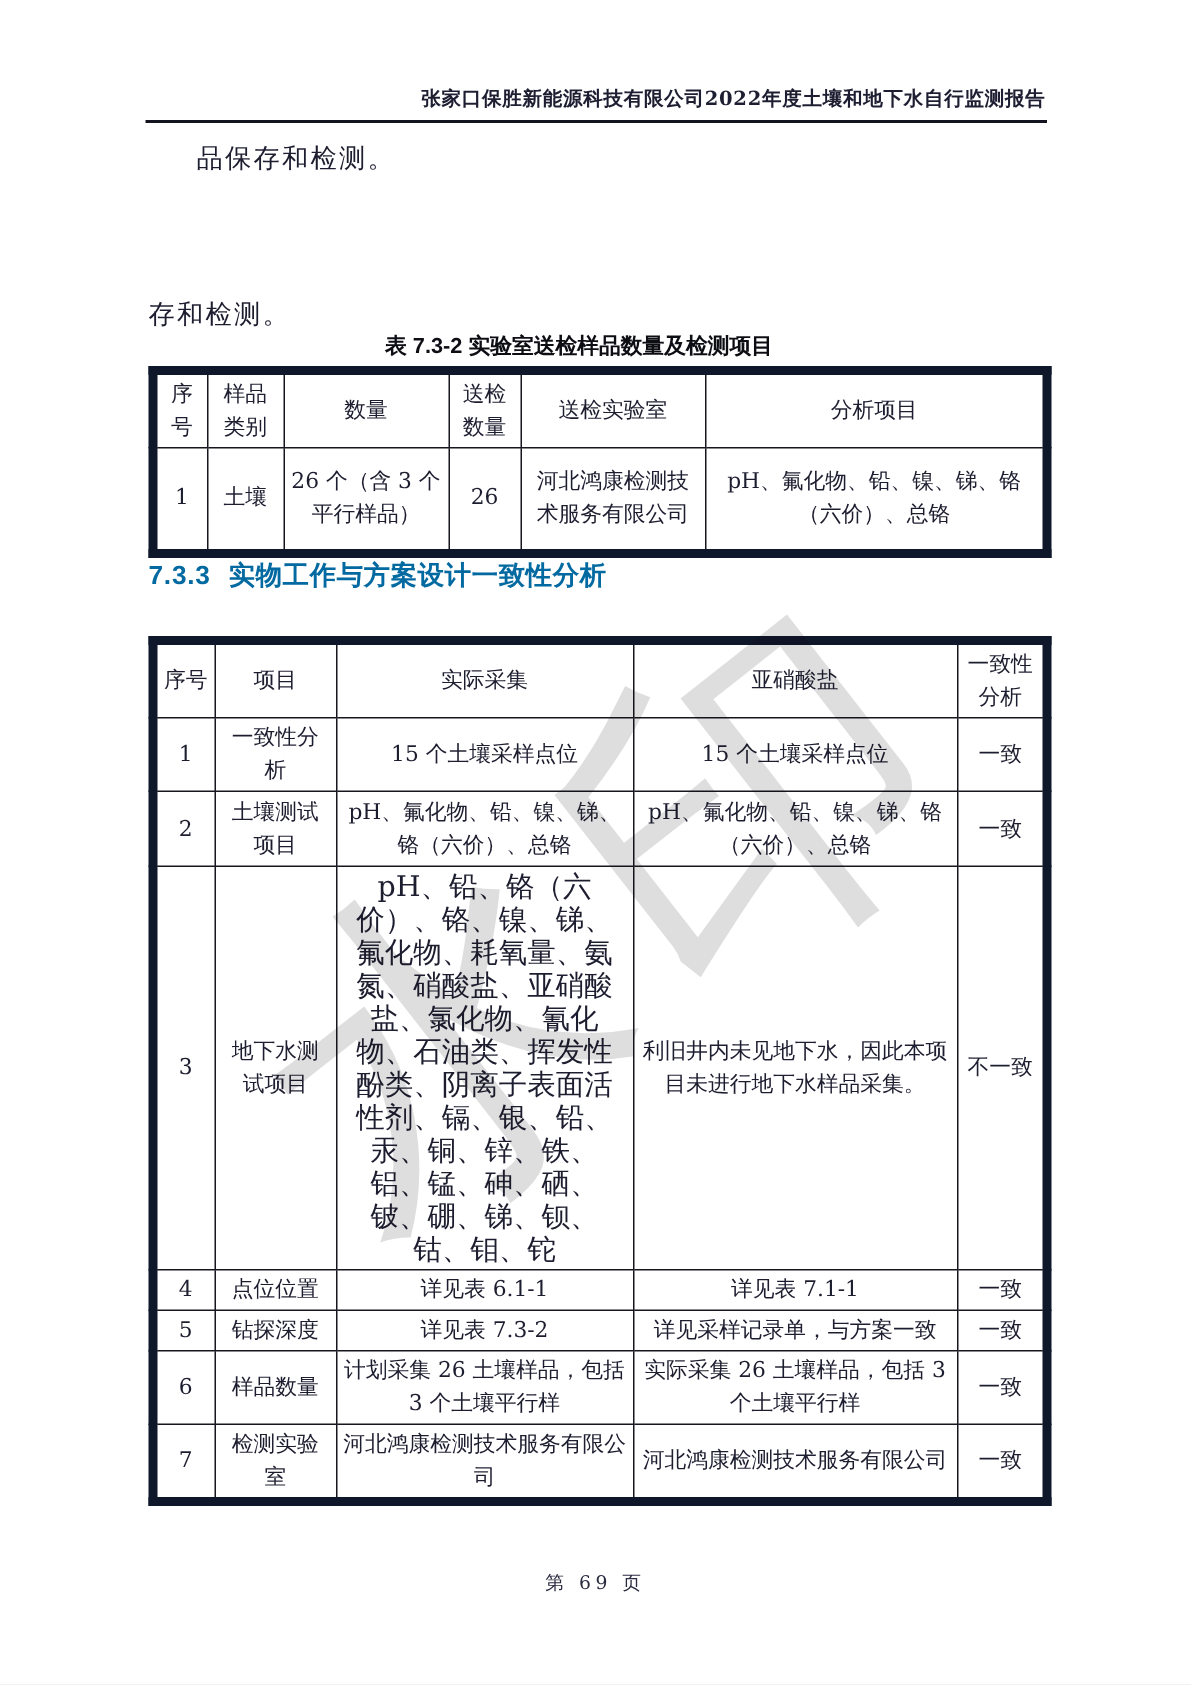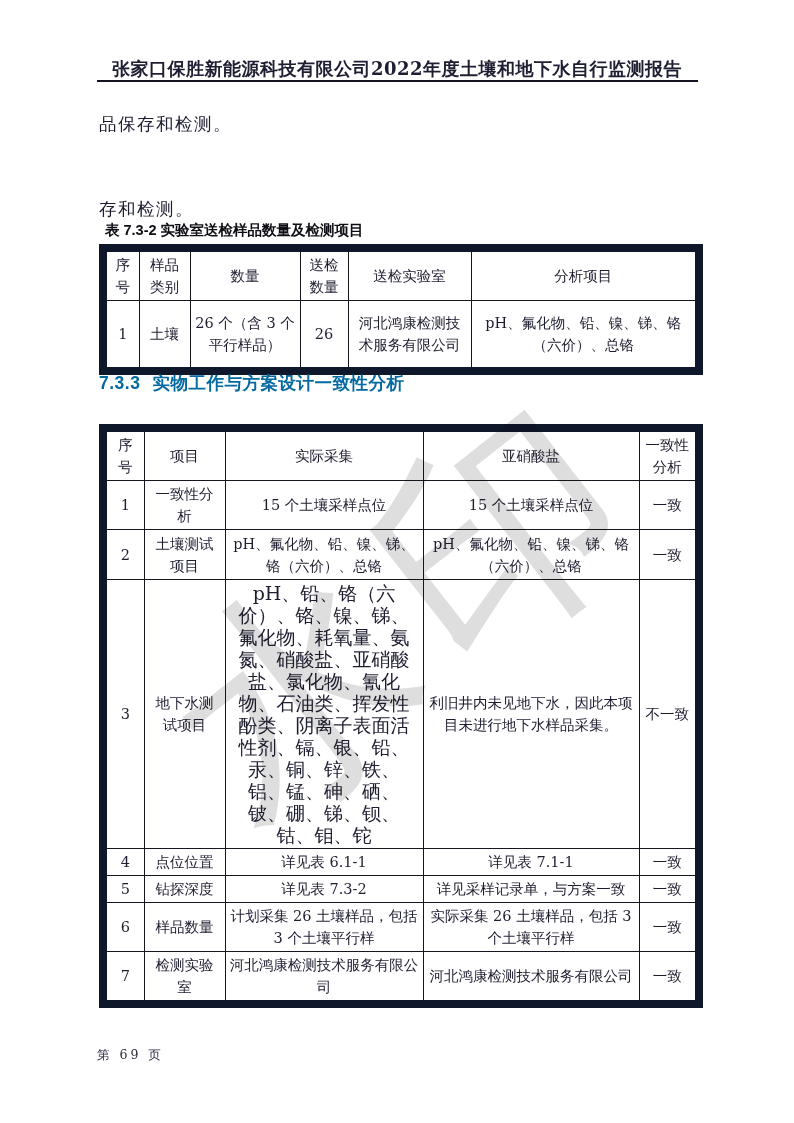--- a/index.html
+++ b/index.html
@@ -10,60 +10,60 @@
     margin: 0 auto;
     background: #ffffff;
     overflow: hidden;
     font-family: "DejaVu Serif", "Liberation Serif", serif;
     color: #22223a;
   }
   .content { position: absolute; left: 0; top: 0; width: 794px; height: 1123px; z-index: 1; }
 
   .header-title {
     position: absolute; top: 57px; left: 97px; width: 600px;
-    text-align: center;
-    font-size: 18px; font-weight: 600; letter-spacing: 0.5px;
+    text-align: right;
+    font-size: 13px; font-weight: 600; letter-spacing: 0.5px;
     color: #1e1e32;
   }
   .header-rule {
     position: absolute; top: 80px; left: 97px; width: 601px;
     border-top: 2px solid #141420;
   }
 
   .body-line {
     position: absolute; left: 99px; width: 596px;
     font-size: 17.5px; color: #1d1d30; letter-spacing: 1.5px;
     white-space: nowrap;
   }
-  .line-1 { top: 112px; }
+  .line-1 { top: 93px; margin-left: 32px; }
   .line-2 { top: 142px; padding-left: 35px; letter-spacing: 0; text-align: justify; text-align-last: justify; white-space: normal; }
   .line-3 { top: 187px; margin-top: 10px; }
 
   .table-title {
-    position: absolute; left: 105px; width: 600px; text-align: left;
+    position: absolute; left: 86px; width: 600px; text-align: center;
     font-family: "Liberation Sans", "DejaVu Sans", sans-serif;
     font-weight: bold; font-size: 14.5px; color: #0d0d14;
   }
   .t1-title { top: 221px; }
   .t2-title { top: 402px; }
 
   .section-heading {
     position: absolute; left: 99px; top: 371px;
     font-family: "Liberation Sans", "DejaVu Sans", sans-serif;
     font-weight: bold; font-size: 17.5px; color: #0369a1;
     letter-spacing: 0.5px;
   }
   .section-heading .num { margin-right: 12px; }
 
   table.doc {
     position: absolute; left: 99px; width: 596px;
     border-collapse: collapse; table-layout: fixed;
     font-size: 14.5px; color: #1d1d30;
   }
-  table.doc { border: 8px solid #0f172a; }
+  table.doc { border: 6px solid #0f172a; }
   table.doc th, table.doc td {
     border: 1.3px solid #16161f;
     text-align: center; vertical-align: middle;
     padding: 2px 4px;
     line-height: 22px;
     font-weight: normal;
     overflow: hidden;
   }
   .table1 { top: 244px; }
   .table1 tr.hdr  { height: 45px; }
@@ -86,21 +86,21 @@
     font-size: 235px; letter-spacing: 25px;
     color: rgba(145, 145, 145, 0.30);
     font-family: "DejaVu Serif", serif;
     z-index: 2; pointer-events: none;
     mix-blend-mode: multiply;
     white-space: nowrap;
   }
 
   .footer-page {
     position: absolute; top: 1047px; left: 97px; width: 600px;
-    text-align: left; font-size: 12.5px; color: #2a2a40;
+    text-align: center; font-size: 12.5px; color: #2a2a40;
     letter-spacing: 3px;
   }
 </style>
 </head>
 <body>
 
 <div class="page">
 
   <div class="watermark">水印</div>
 

